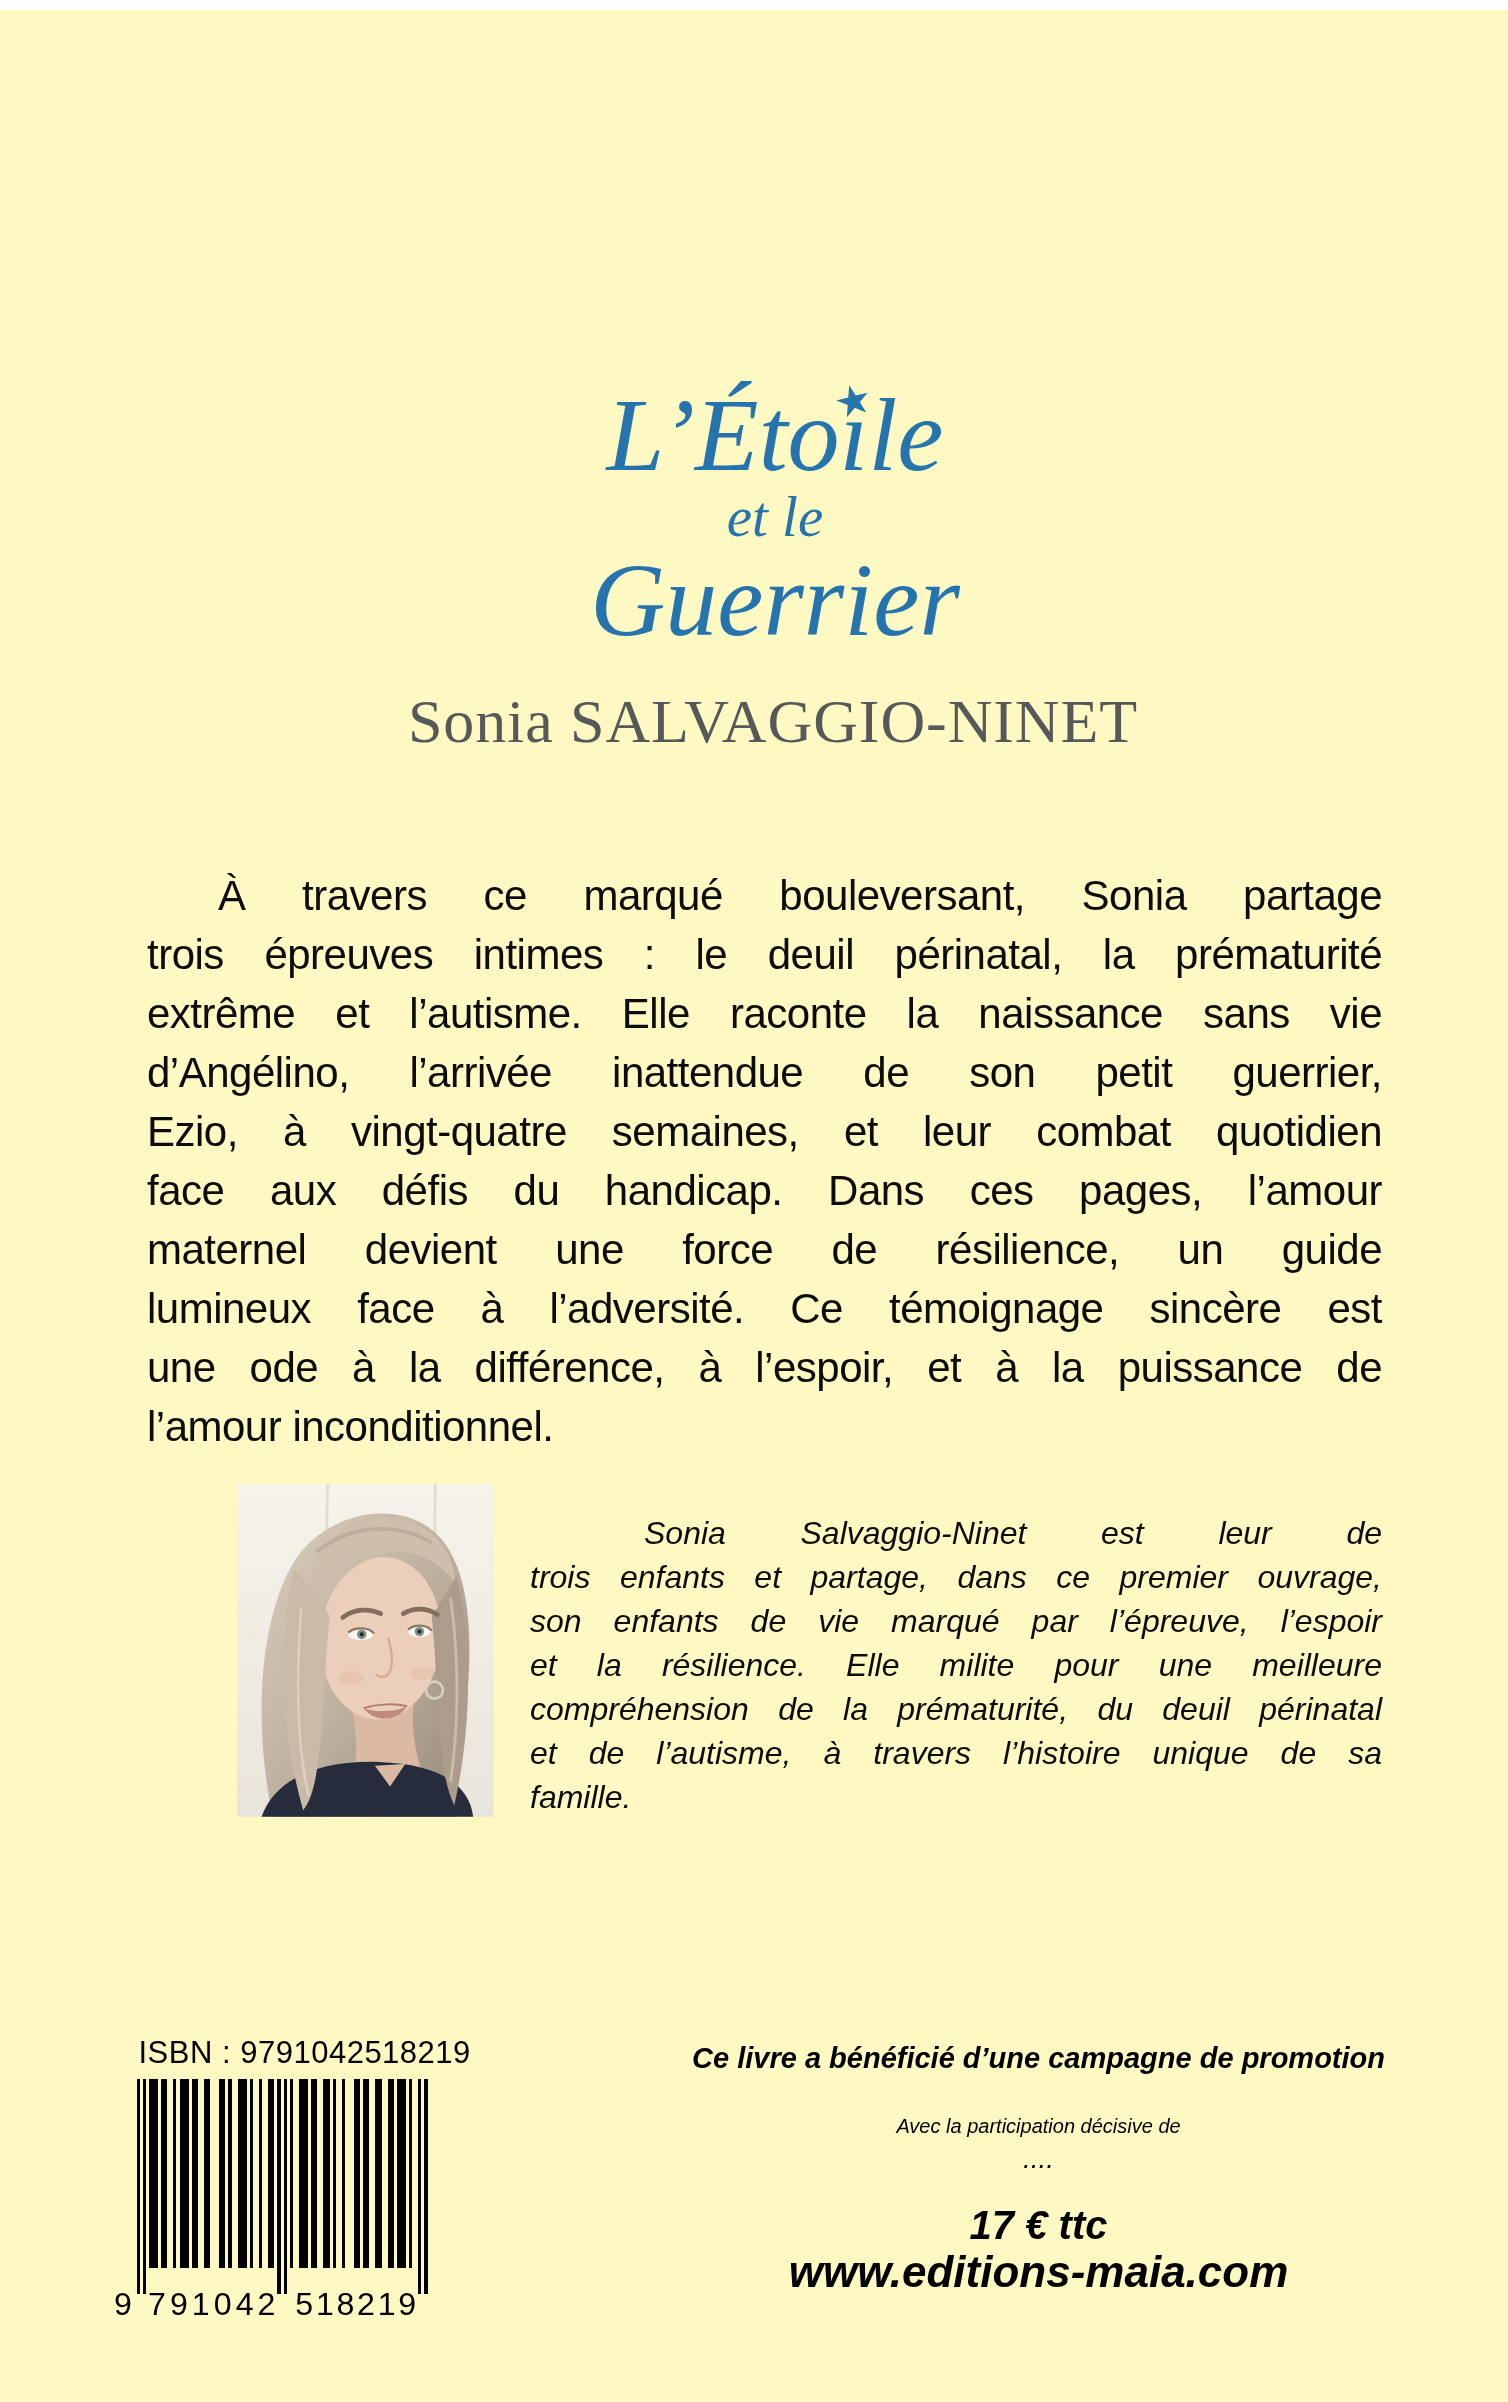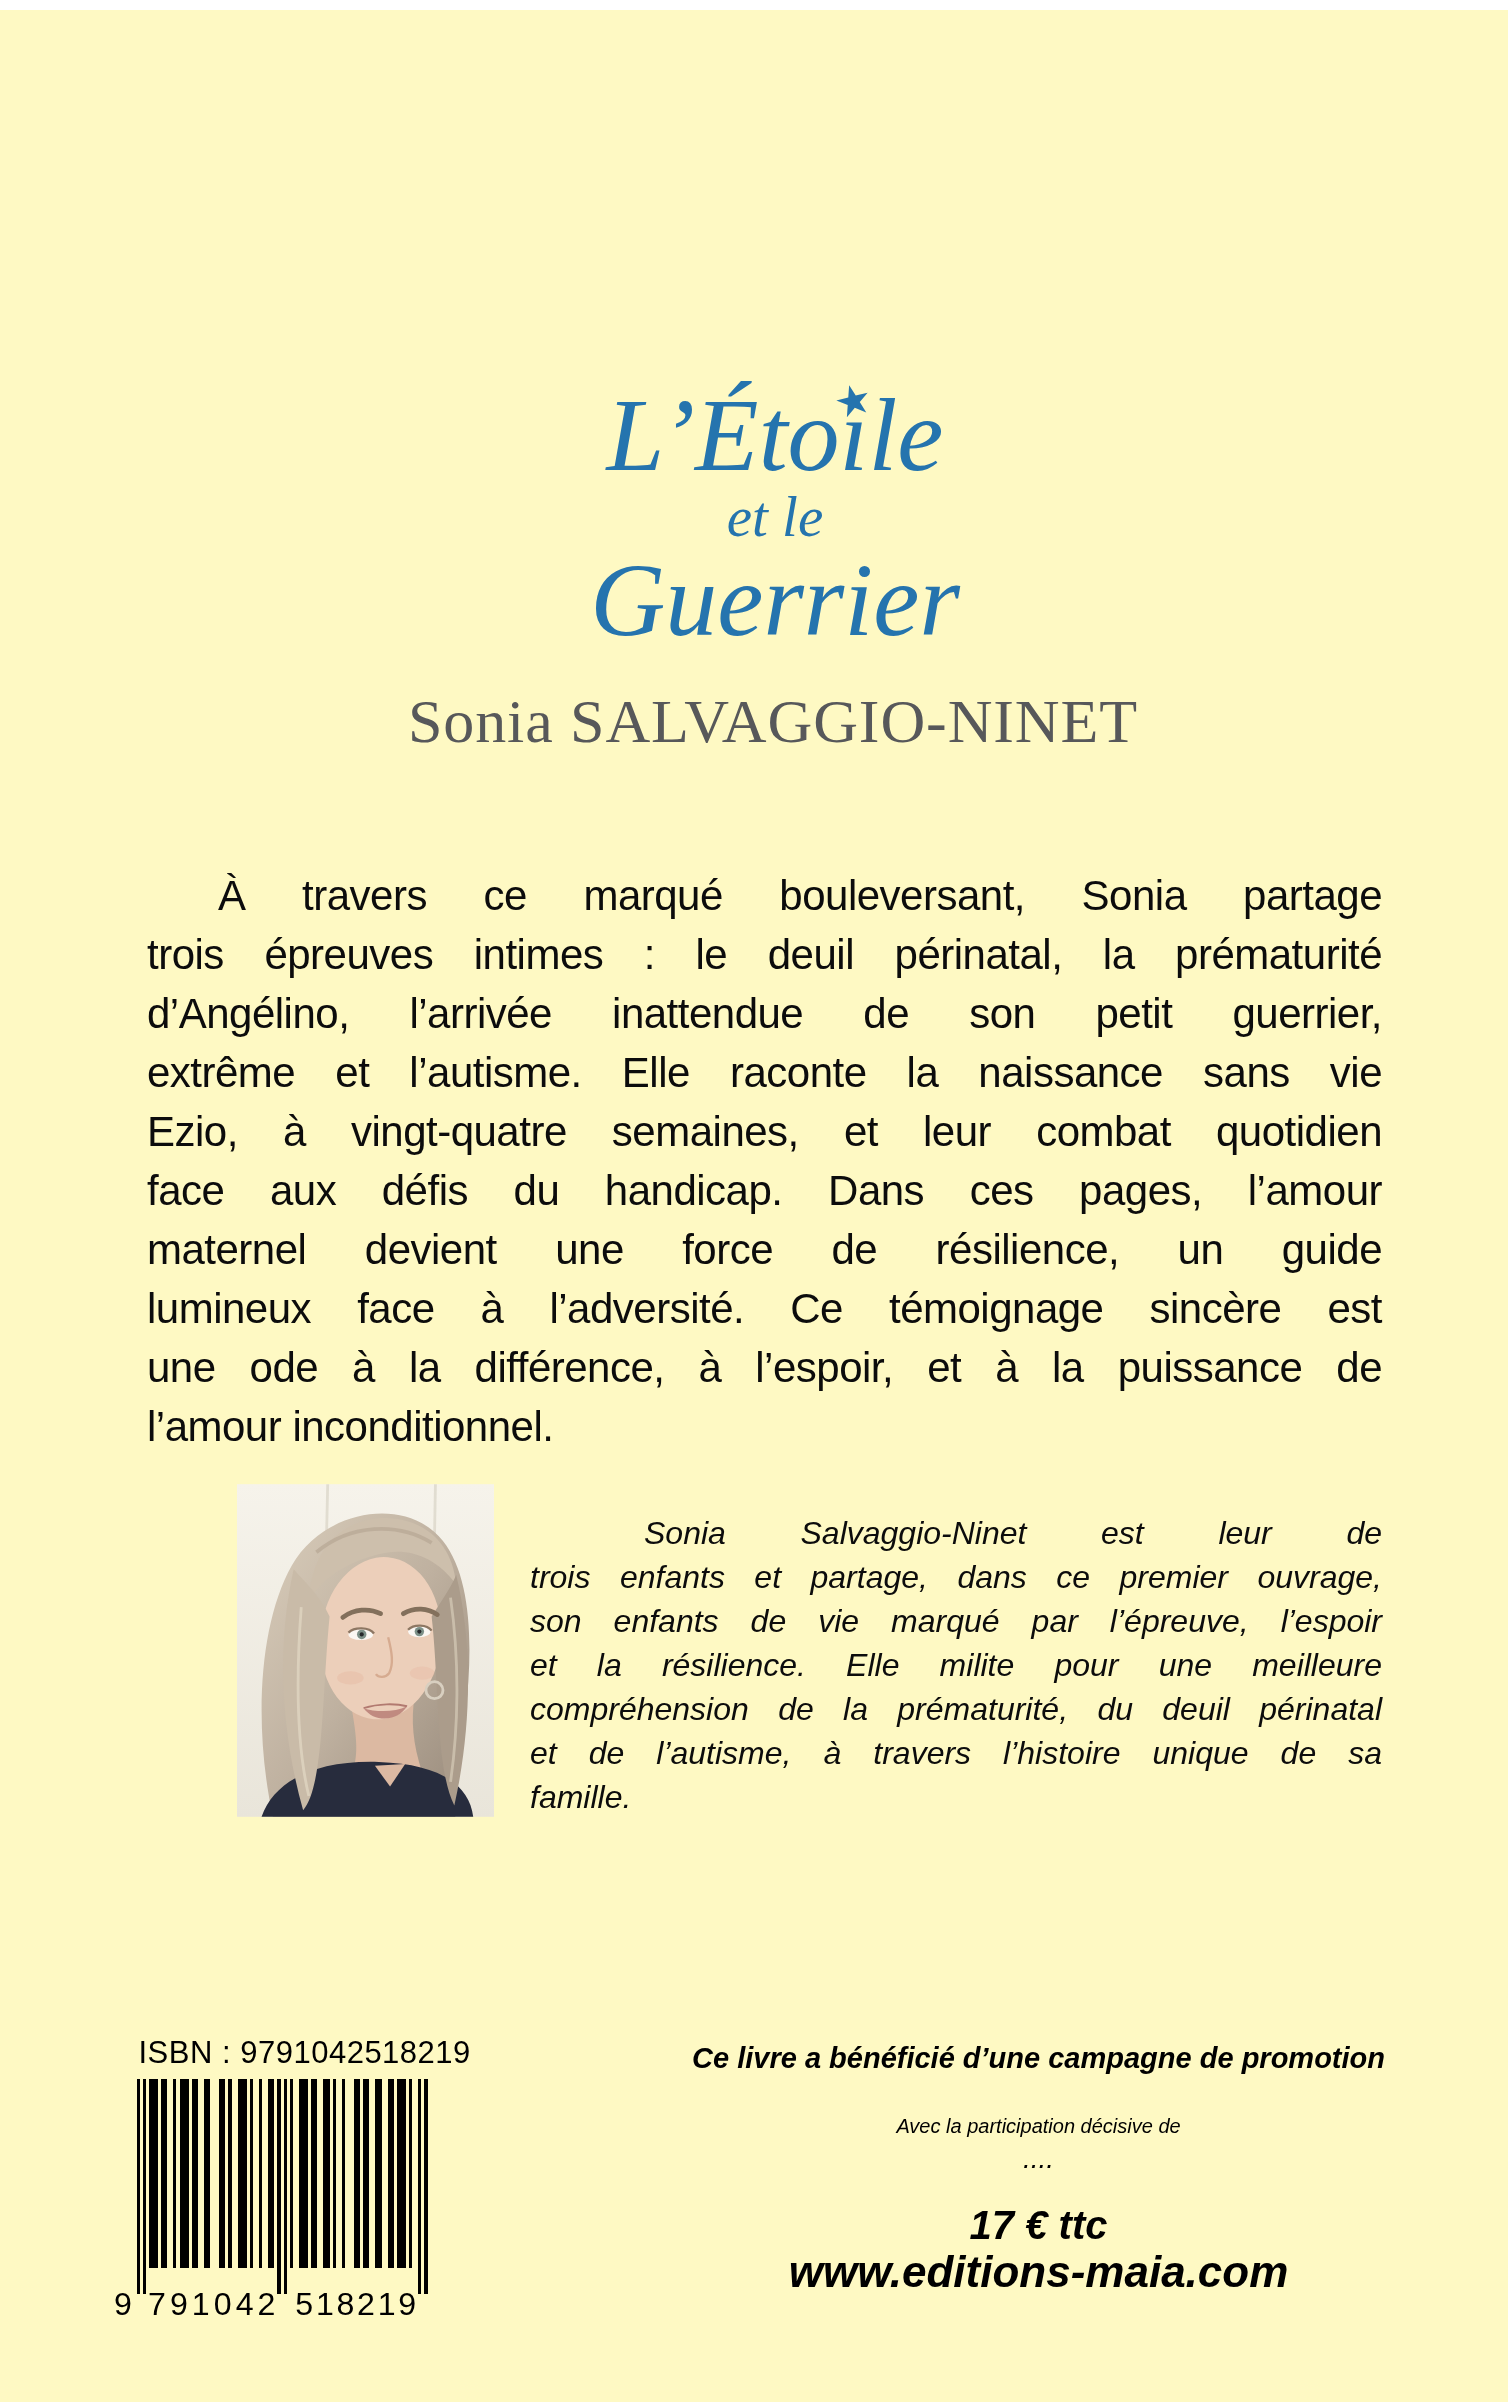--- a/index.html
+++ b/index.html
@@ -57,22 +57,22 @@
     <h1 class="t1"><span>L’Éto</span><span class="i-wrap"><span>ı</span><span class="star">★</span></span><span>le</span></h1>
     <div class="t2">et le</div>
     <h1 class="t3">Guerrier</h1>
   </header>
 
   <div class="author">Sonia SALVAGGIO-NINET</div>
 
   <section class="synopsis">
       <div class="jline jfirst">À travers ce marqué bouleversant, Sonia partage</div>
       <div class="jline">trois épreuves intimes : le deuil périnatal, la prématurité</div>
+      <div class="jline">extrême et l’autisme. Elle raconte la naissance sans vie</div>
       <div class="jline">d’Angélino, l’arrivée inattendue de son petit guerrier,</div>
-      <div class="jline">extrême et l’autisme. Elle raconte la naissance sans vie</div>
       <div class="jline">Ezio, à vingt-quatre semaines, et leur combat quotidien</div>
       <div class="jline">face aux défis du handicap. Dans ces pages, l’amour</div>
       <div class="jline">maternel devient une force de résilience, un guide</div>
       <div class="jline">lumineux face à l’adversité. Ce témoignage sincère est</div>
       <div class="jline">une ode à la différence, à l’espoir, et à la puissance de</div>
       <div class="jline jlast">l’amour inconditionnel.</div>
     </section>
 
   <div class="photo">
     <svg viewBox="0 0 272 352" aria-hidden="true">

